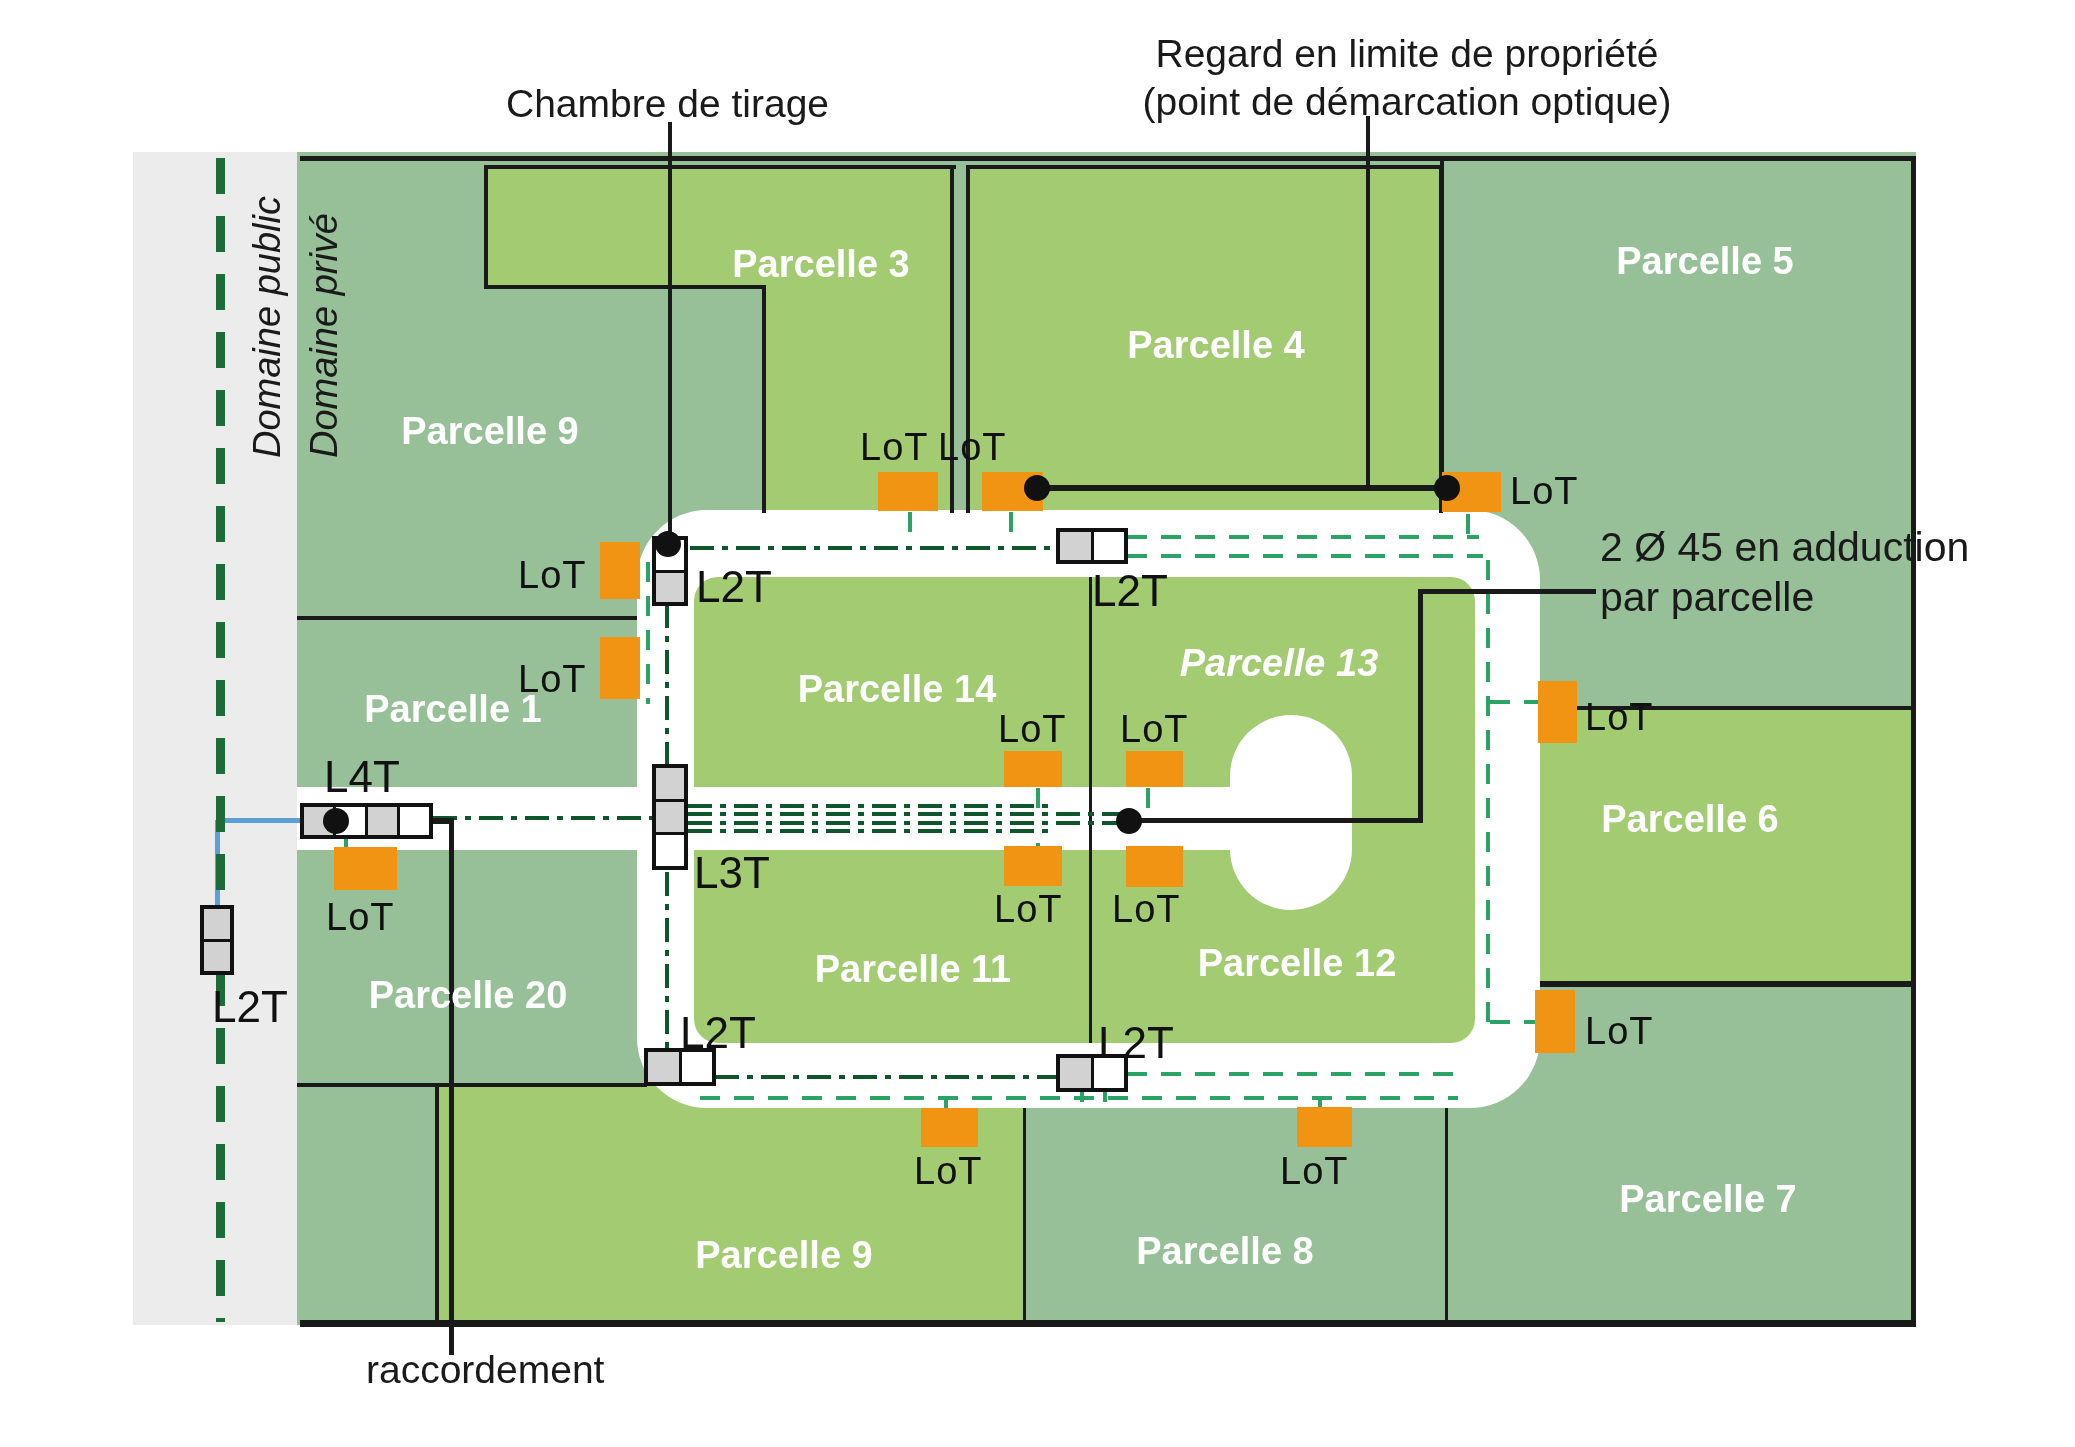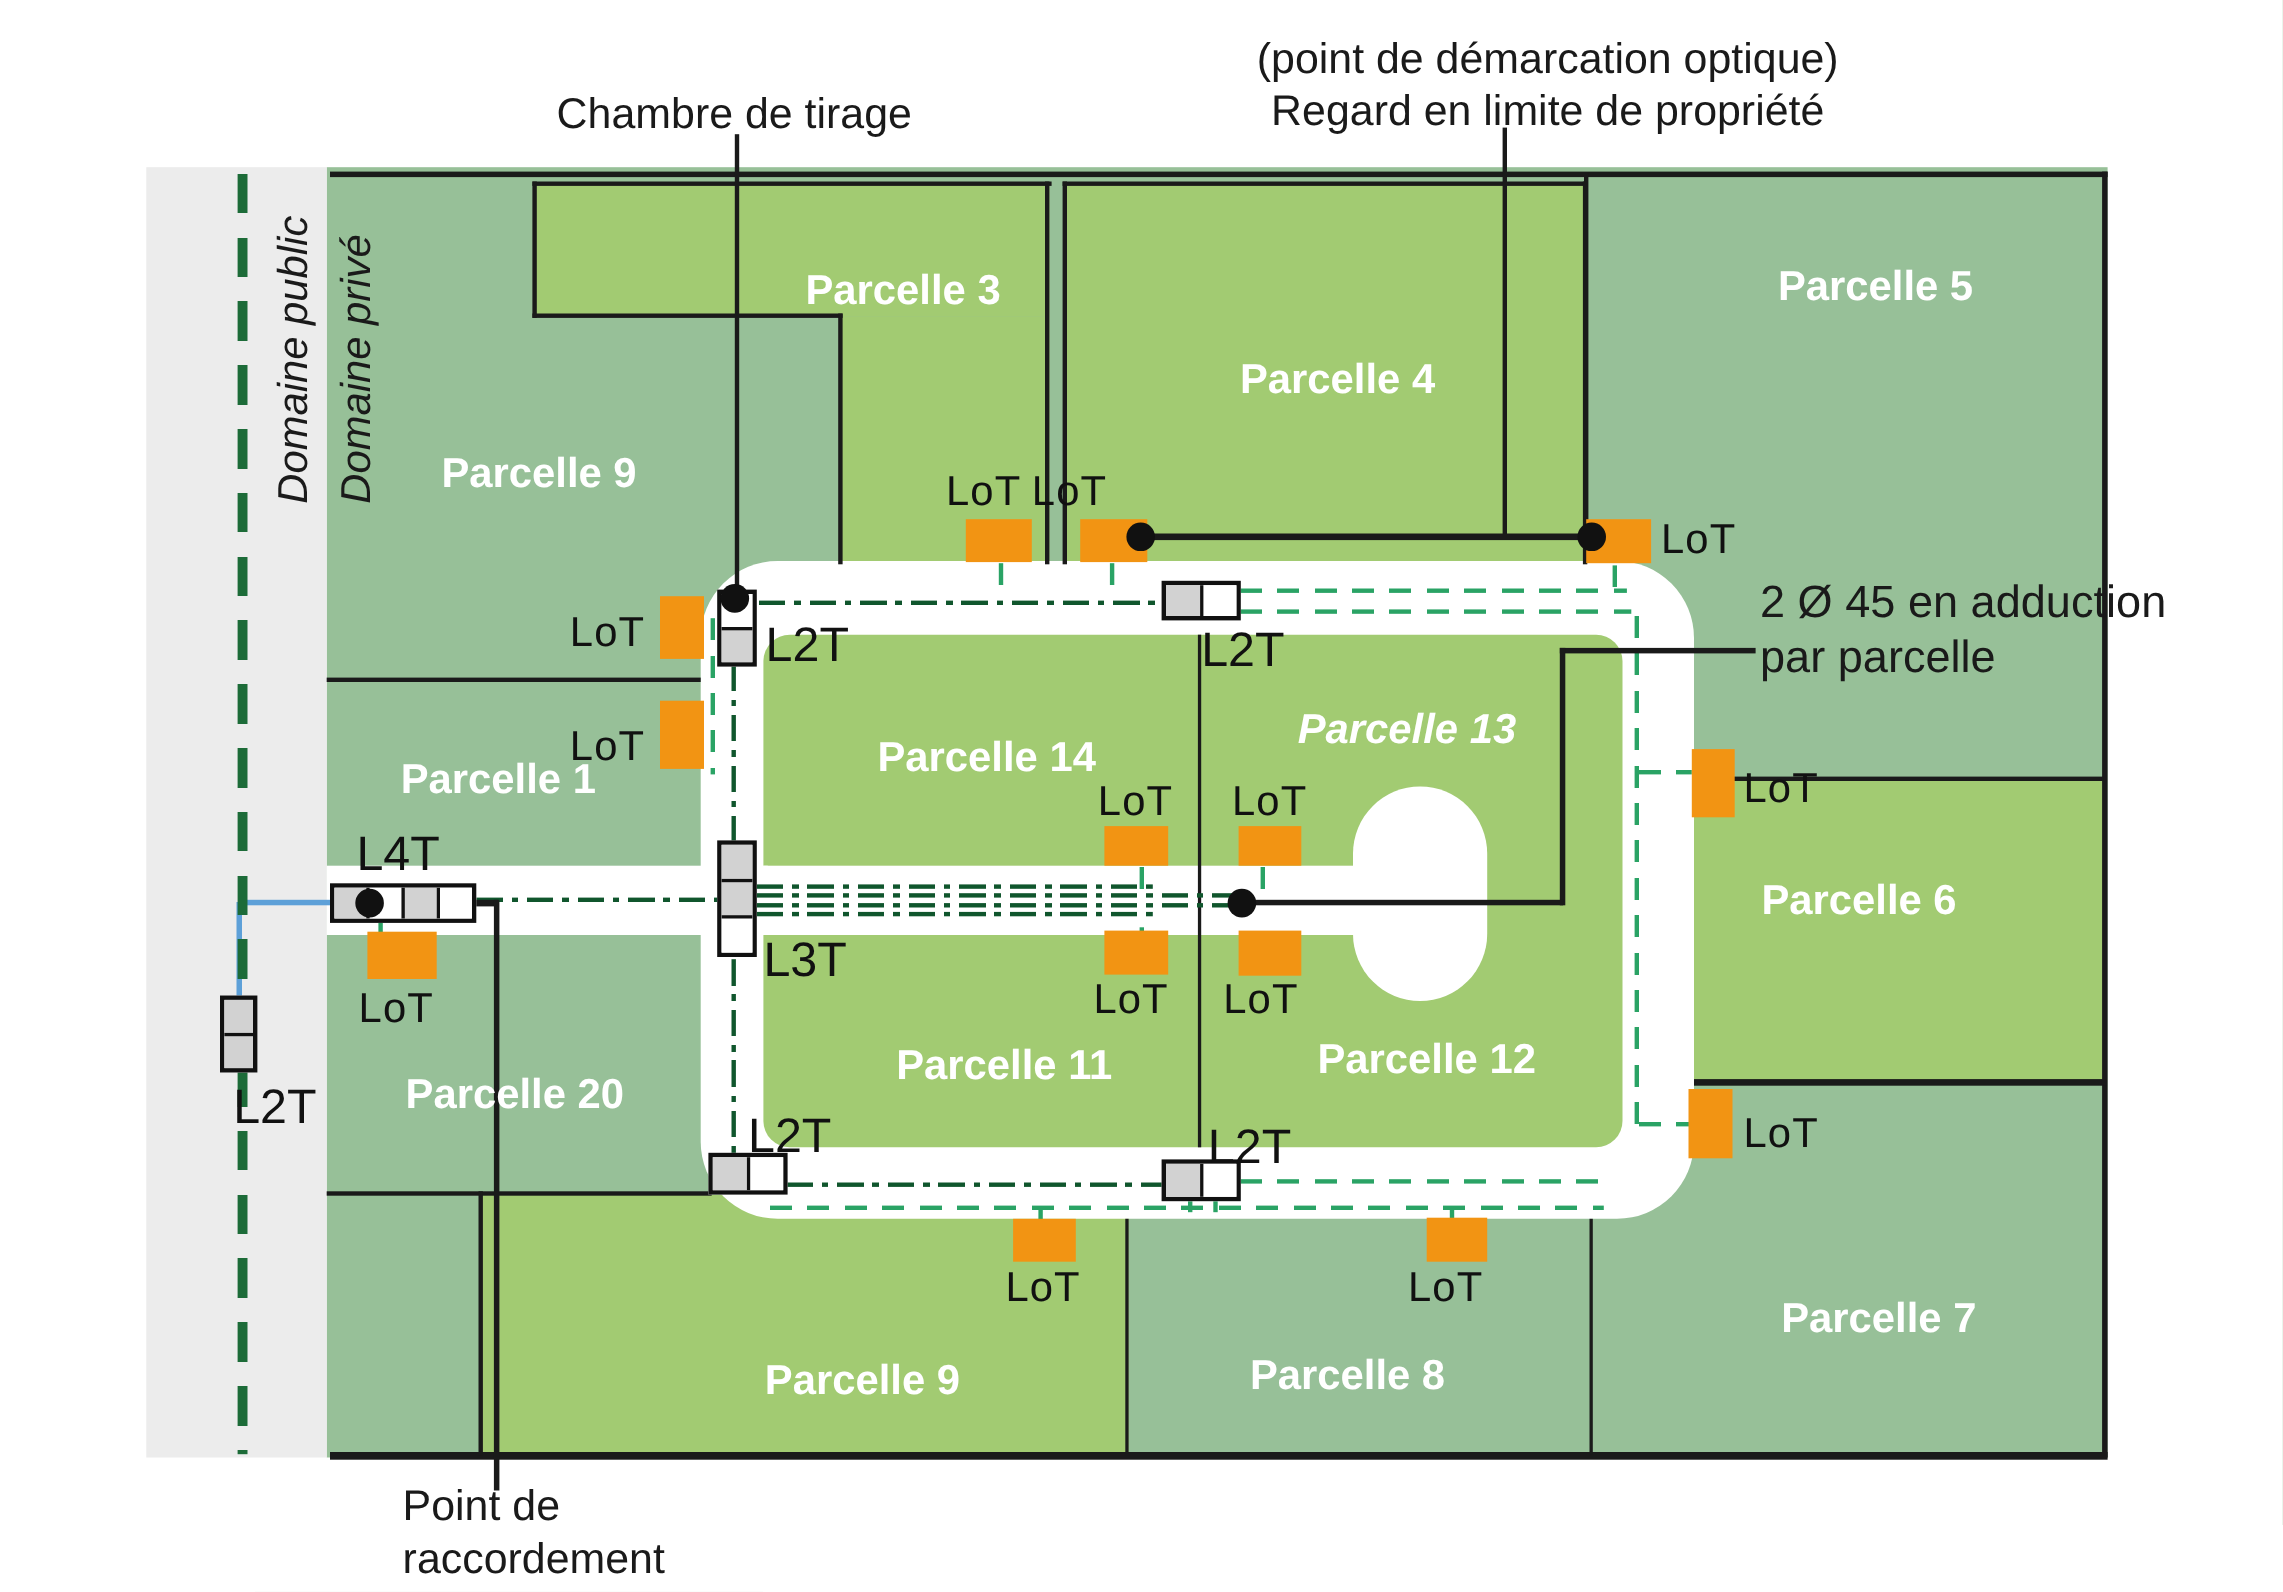--- a/index.html
+++ b/index.html
@@ -194,26 +194,25 @@
     <div class="abs parcel-label" style="left: 1600px; top: 1178px; width: 216px; height: 46px;">Parcelle 7</div>
     <div class="abs parcel-label" style="left: 1122px; top: 1230px; width: 206px; height: 46px;">Parcelle 8</div>
     <div class="abs parcel-label" style="left: 678px; top: 1234px; width: 212px; height: 46px;">Parcelle 9</div>
     <div class="abs parcel-label" style="left: 352px; top: 974px; width: 232px; height: 46px;">Parcelle 20</div>
     <div class="abs parcel-label" style="left: 794px; top: 948px; width: 238px; height: 46px;">Parcelle 11</div>
     <div class="abs parcel-label" style="left: 1182px; top: 942px; width: 230px; height: 46px;">Parcelle 12</div>
     <div class="abs parcel-label" style="left: 1164px; top: 642px; width: 230px; height: 46px; font-style: italic;">Parcelle 13</div>
     <div class="abs parcel-label" style="left: 782px; top: 668px; width: 230px; height: 46px;">Parcelle 14</div>
     <div class="abs annot" style="left:506px;top:80px;width:400px;">Chambre de tirage</div>
     <div class="abs annot center" style="left:1092px;top:30px;width:630px;">
+    <div>Regard en limite de propriété</div>
     <div>(point de démarcation optique)</div>
-    <div>Regard en limite de propriété</div>
   </div>
     <div class="abs annot" style="left:1600px;top:522px;width:470px;font-size:41px;">
     <div>2 Ø 45 en adduction</div>
     <div>par parcelle</div>
   </div>
     <div class="abs annot" style="left:366px;top:1346px;width:400px;">
-    <div>Point de</div>
     <div>raccordement</div>
   </div>
     <div class="abs rot" style="left:246px;top:458px;width:300px;height:42px;">Domaine public</div>
     <div class="abs rot" style="left:303px;top:458px;width:300px;height:42px;">Domaine privé</div>
   </div>
 
 </body></html>

